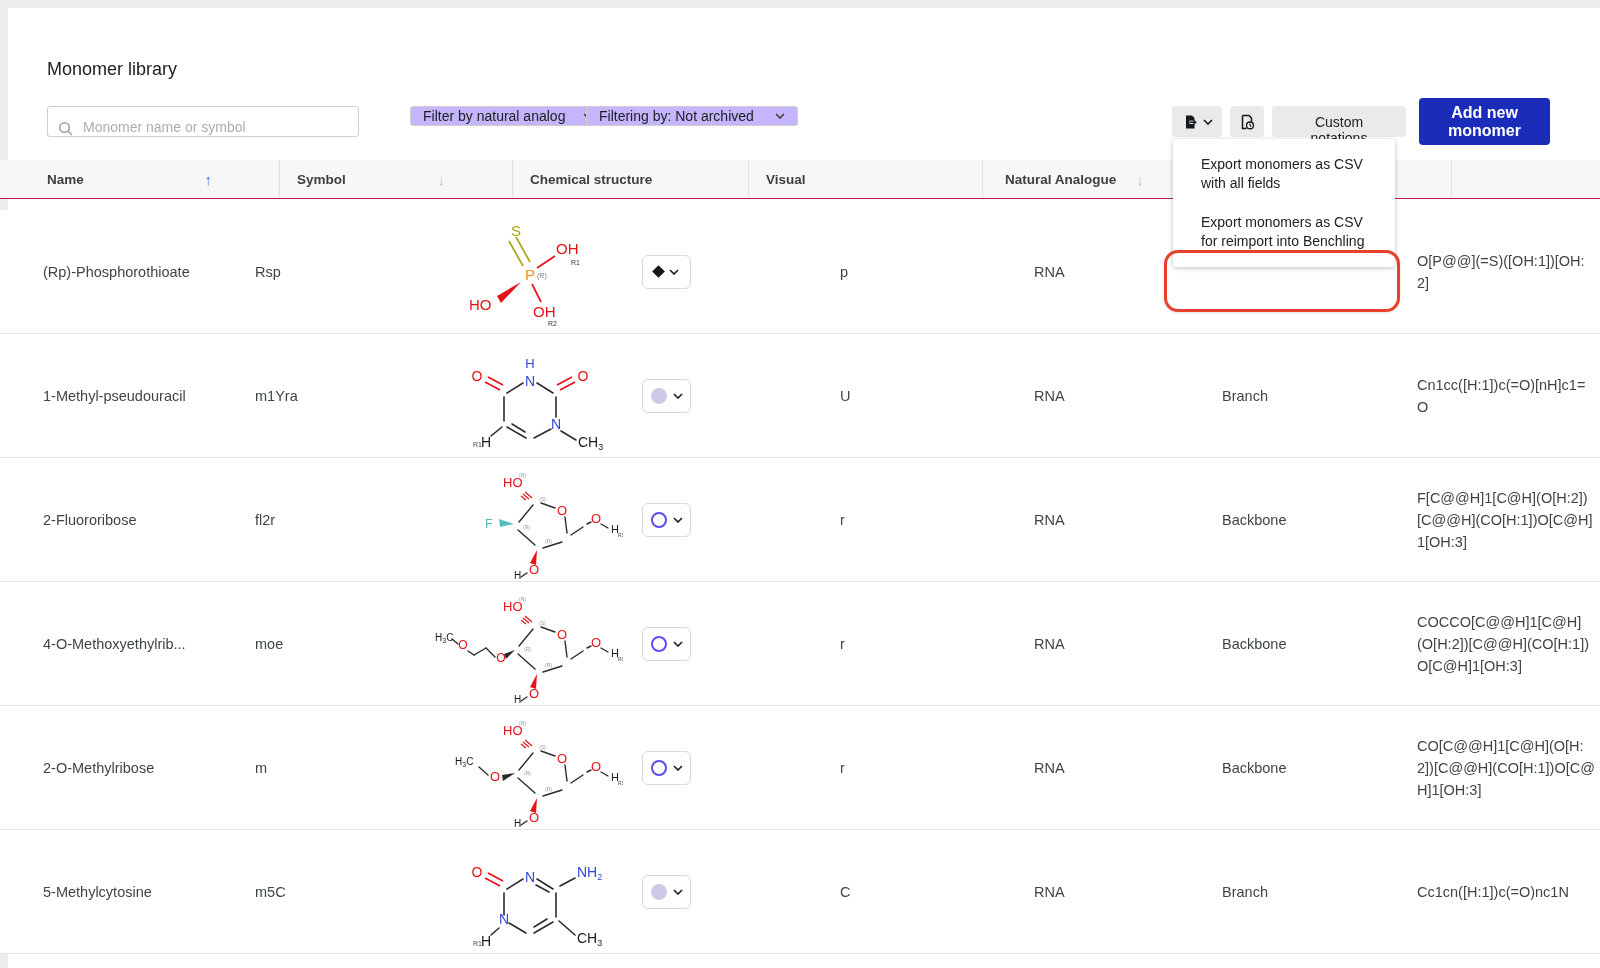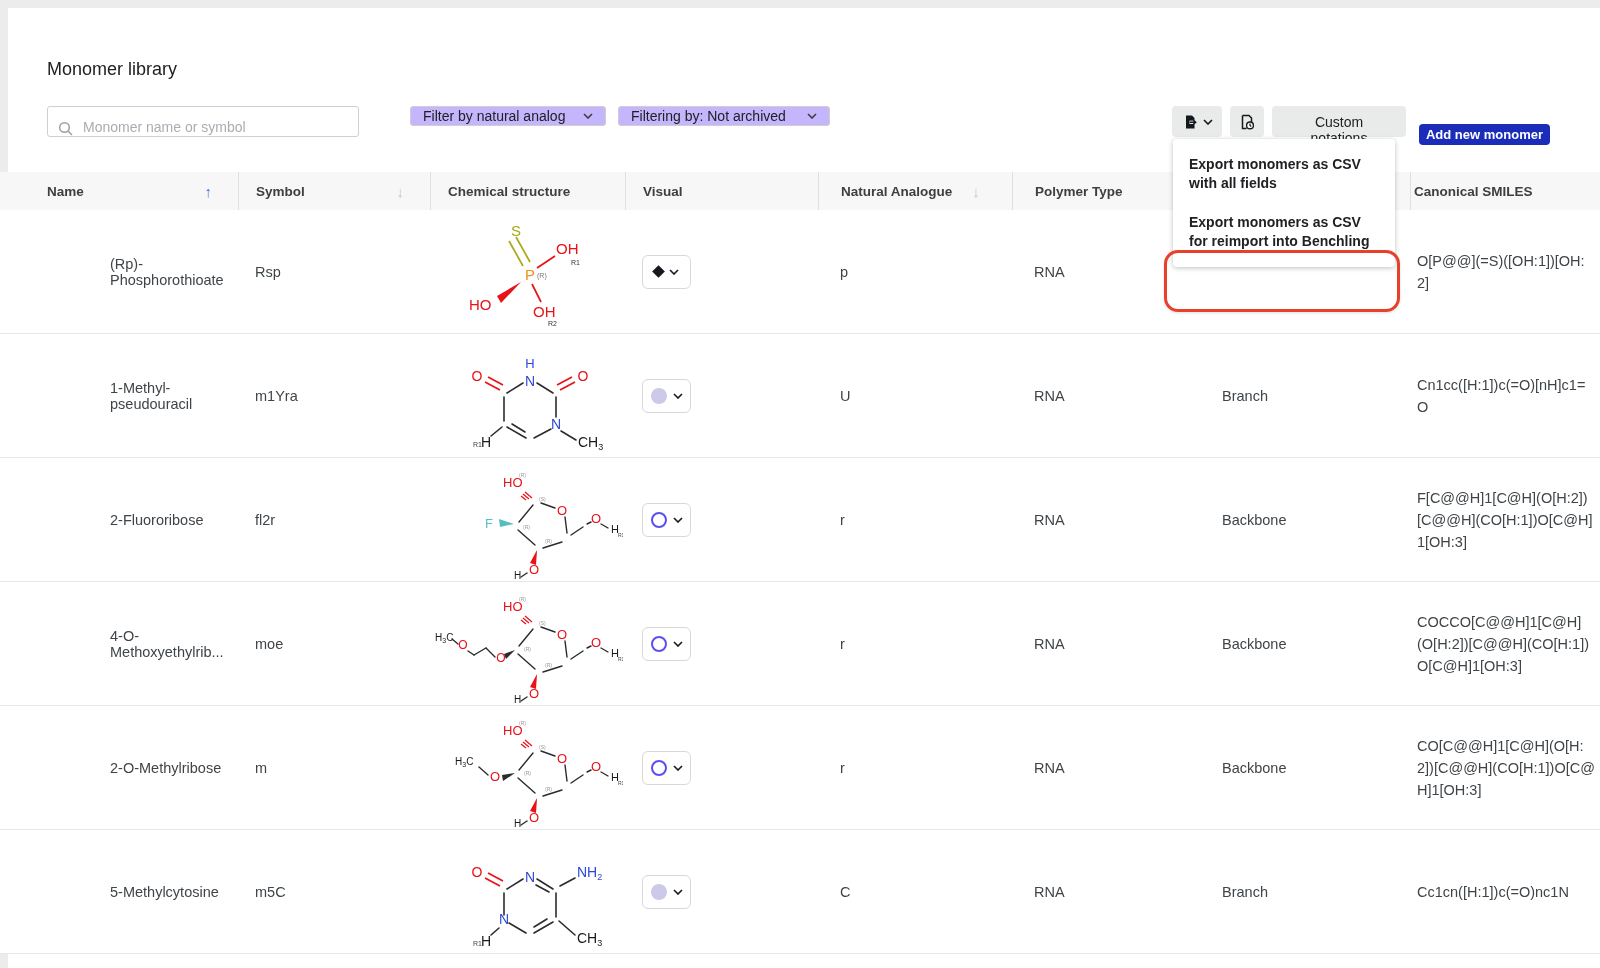--- a/index.html
+++ b/index.html
@@ -8,58 +8,58 @@
   .edge-left{position:absolute;left:0;top:0;width:8px;height:968px;background:#ececec;}
 
   .page-title{position:absolute;left:47px;top:45px;font-size:18px;font-weight:500;color:#202124;margin-top:14px;}
 
   
   .search{position:absolute;left:47px;top:106px;width:312px;height:31px;border:1px solid #cfcfcf;border-radius:3px;display:flex;align-items:flex-end;gap:8px;padding:0 10px;box-sizing:border-box;background:#fff;}
   .search input{border:none;outline:none;flex:1;font-size:14px;color:#333;background:transparent;}
   .search input::placeholder{color:#a8adb3;}
   .filter-btn{position:absolute;top:106px;height:20px;border:1px solid #cfcfcf;border-radius:3px;background:#c4b5fd;display:flex;align-items:center;justify-content:space-between;padding:0 12px;box-sizing:border-box;font-size:14px;color:#202124;cursor:pointer;font-family:inherit;margin-left:38px;}
   #filter-analog{left:372px;width:196px;}
-  #filter-archived{left:580px;width:212px;}
+  #filter-archived{left:548px;width:212px;}
   .icon-btn{position:absolute;top:106px;height:31px;background:#e9eaea;border:none;border-radius:4px;display:flex;align-items:center;justify-content:center;gap:5px;cursor:pointer;}
   #export-btn{left:1172px;width:50px;}
   #history-btn{left:1230px;width:34px;}
   .gray-btn{position:absolute;top:106px;height:31px;background:#e9eaea;border:none;border-radius:4px;font-size:14px;color:#202124;padding:8px 14px;cursor:pointer;font-family:inherit;}
   #custom-notations{left:1272px;width:134px;}
-  .blue-btn{position:absolute;top:124px;height:21px;border:none;border-radius:4px;font-size:13px;font-weight:bold;color:#fff;cursor:pointer;font-family:inherit;}
+  .blue-btn{position:absolute;top:98px;height:47px;border:none;border-radius:4px;font-size:16px;font-weight:bold;color:#fff;cursor:pointer;font-family:inherit;}
   #add-monomer{left:1419px;width:131px;background:#1b2db8;}
 
   
   .grid-cols{display:grid;grid-template-columns:238px 192px 195px 193px 194px 193px 205px 1fr;}
-  .thead{position:absolute;left:0;top:172px;width:1600px;height:38px;background:#f7f7f8;border-bottom:1px solid #be185d;font-size:13.5px;font-weight:bold;color:#3c4043;align-items:center;}
+  .thead{position:absolute;left:0;top:160px;width:1600px;height:38px;background:#f7f7f8;border-bottom:1px solid #be185d;font-size:13.5px;font-weight:bold;color:#3c4043;align-items:center;gap:41px;}
   .th{height:100%;display:flex;align-items:center;gap:6px;padding-left:17px;box-sizing:border-box;border-left:1px solid #e0e0e0;cursor:pointer;}
   .th.first{border-left:none;padding-left:47px;}
   .th.pad22{padding-left:22px;}
   .th.pad7{padding-left:3px;}
   .sort{font-size:15px;margin-left:auto;margin-right:26px;font-weight:normal;}
   .sort.asc{color:#4577f6;}
   .sort.desc{color:#c3c7cb;}
   .sort.inline{margin-left:14px;margin-right:10px;}
 
   .tbody{position:absolute;left:0;top:210px;width:1600px;}
   .row{width:1600px;height:123px;align-items:center;border-bottom:1px solid #e7e7e7;font-size:14.5px;color:#3f4448;background:#fff;}
   .cell{padding-left:17px;box-sizing:border-box;}
-  .c-name{padding-left:70px;margin-left:40px;}
+  .c-name{padding-left:43px;}
   .c-struct{display:flex;align-items:center;justify-content:center;padding-left:0;}
   .c-analog,.c-polymer{padding-left:22px;}
   .c-montype{padding-left:17px;}
   .c-smiles{padding-left:7px;padding-right:4px;line-height:22px;word-break:break-all;font-size:14.5px;}
 
   .vsel{width:49px;height:34px;border:1px solid #d8d8d8;border-radius:6px;background:#fff;display:flex;align-items:center;justify-content:center;gap:6px;cursor:pointer;}
   .shape-diamond{width:9px;height:9px;background:#15181d;transform:rotate(45deg);}
   .shape-fcircle{width:16px;height:16px;border-radius:50%;background:#cdc9e9;}
   .shape-ocircle{width:12px;height:12px;border-radius:50%;border:2px solid #5b4ff0;box-sizing:content-box;}
 
   
   .menu{position:absolute;left:1173px;top:139px;width:222px;background:#fff;border-radius:4px;box-shadow:0 1px 5px rgba(0,0,0,.25);z-index:10;padding:6px 0;}
-  .menu-item{padding:10px 16px;font-size:14px;color:#202124;line-height:19px;cursor:pointer;font-weight:bold;}
+  .menu-item{padding:10px 28px;font-size:14px;color:#202124;line-height:19px;cursor:pointer;}
   .red-ring{position:absolute;left:1164px;top:250px;width:236px;height:62px;border:3.5px solid #e8402a;border-radius:14px;box-sizing:border-box;z-index:11;pointer-events:none;box-shadow:0 1px 3px rgba(0,0,0,.12);}
 
   svg text{font-family:"Liberation Sans",sans-serif;}
   .bond{stroke:#2b2b2b;stroke-width:1.6;stroke-linecap:round;}
   .bondthin{stroke:#2b2b2b;stroke-width:1.4;stroke-linecap:round;}
 </style>
 </head>
 <body>
 
 <div class="page">

